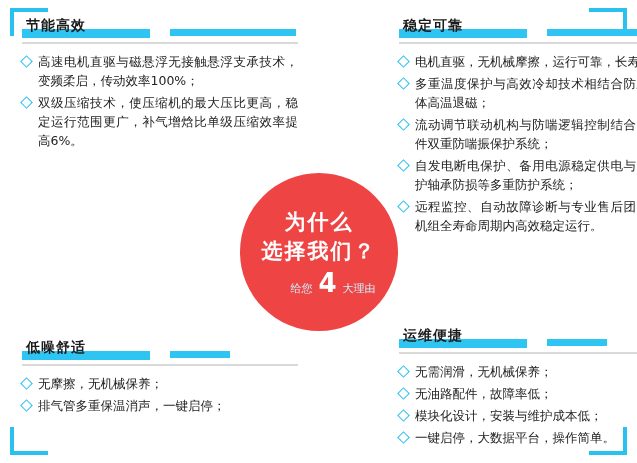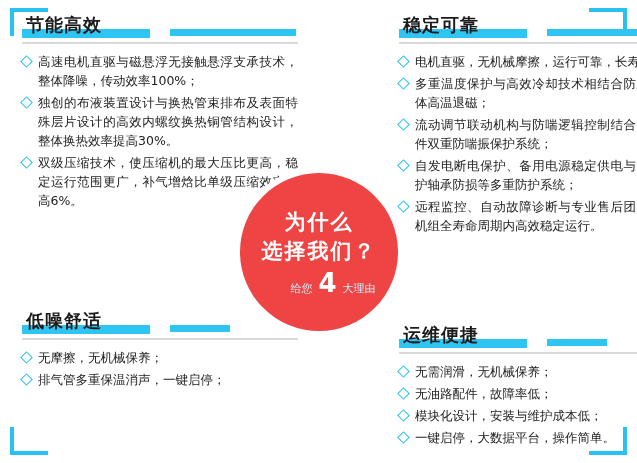--- a/index.html
+++ b/index.html
@@ -41,21 +41,21 @@
   .panel.right { left: 399px; }
   .panel.top   { top: 10px; }
 
   .panel-head {
     position: relative;
     height: 30px;
     display: flex;
     align-items: center;
   }
   .panel-title {
-    font-size: 18px;
+    font-size: 14px;
     font-weight: bold;
     color: #1b1b1b;
     letter-spacing: 1px;
     padding: 0 6px 0 4px;
     position: relative;
     z-index: 2;
     line-height: 20px;
   }
   .title-underline {
     position: absolute;
@@ -136,43 +136,42 @@
   }
   .center-sub .big-num {
     font-size: 26px;
     font-weight: bold;
     color: #ffffff;
     line-height: 22px;
     padding: 0 2px;
   }
 
   
-  .panel.bottom-left  { top: 306px; }
+  .panel.bottom-left  { top: 332px; }
   .panel.bottom-right { top: 320px; }
 </style>
 </head>
 <body>
 
 <div id="stage">
 
   <div class="corner tl"></div>
   <div class="corner tr"></div>
   <div class="corner bl"></div>
   <div class="corner br"></div>
 
   <div class="panel left top">
     <div class="panel-head">
       <span class="title-underline"></span>
       <span class="title-bar-right" style="left:148px; width:126px;"></span>
       <span class="panel-title">节能高效</span>
     </div>
     <div class="panel-rule"></div>
     <ul class="bullets">
-      <li><span class="dia"></span><span>高速电机直驱与磁悬浮无接触悬浮支承技术，整体降噪，传动效率100%；</span></li>
-      <li><span class="dia"></span><span>独创的布液装置设计与换热管束排布及表面特殊层片设计的高效内螺纹换热铜管结构设计，整体换热效率提高30%。</span></li>
+      <li><span class="dia"></span><span>高速电机直驱与磁悬浮无接触悬浮支承技术，变频柔启，传动效率100%；</span></li>
       <li><span class="dia"></span><span>双级压缩技术，使压缩机的最大压比更高，稳定运行范围更广，补气增焓比单级压缩效率提高6%。</span></li>
     </ul>
   </div>
 
   <div class="panel right top">
     <div class="panel-head">
       <span class="title-underline"></span>
       <span class="title-bar-right" style="left:148px; width:110px;"></span>
       <span class="panel-title">稳定可靠</span>
     </div>

